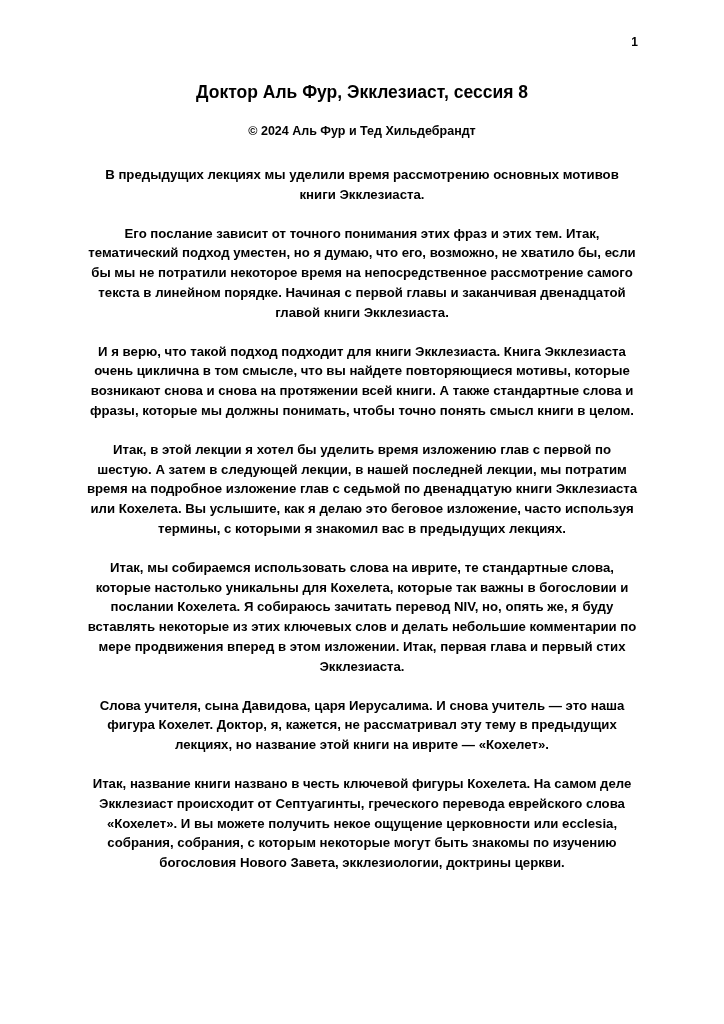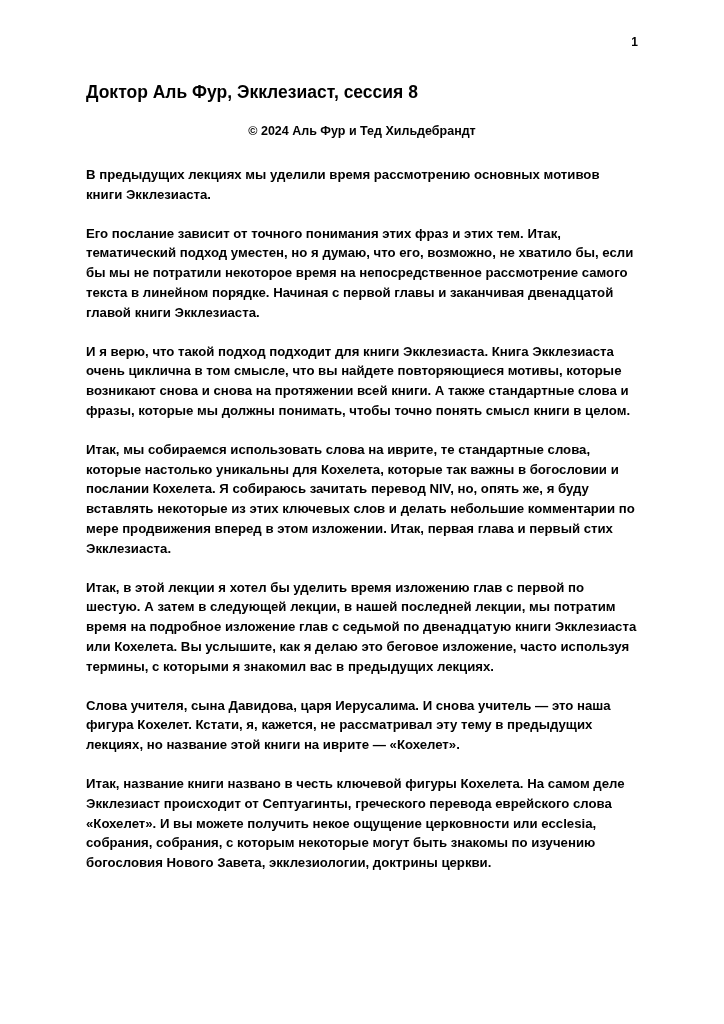--- a/index.html
+++ b/index.html
@@ -19,55 +19,55 @@
     overflow: hidden;
   }
   .page-number {
     text-align: right;
     font-size: 12px;
     font-weight: bold;
     line-height: 1;
   }
   .doc-title {
     margin-top: 34px;
-    text-align: left;
+    text-align: center;
     font-size: 17.5px;
     font-weight: bold;
     line-height: 1.2;
   }
   .doc-subtitle {
     margin-top: 21px;
     text-align: center;
     font-size: 12.5px;
     font-weight: bold;
     line-height: 1.2;
   }
   .content {
     margin-top: 26px;
   }
   .content p {
     margin: 0 0 19px 0;
     font-size: 13.2px;
     font-weight: bold;
     line-height: 1.5;
-    text-align: left;
+    text-align: center;
   }
 </style>
 </head>
 <body>
 
 <div class="page">
   <div class="page-number">1</div>
 
   <div class="doc-title">Доктор Аль Фур, Экклезиаст, сессия 8</div>
 
   <div class="doc-subtitle">© 2024 Аль Фур и Тед Хильдебрандт</div>
 
   <div class="content">
     <p>В предыдущих лекциях мы уделили время рассмотрению основных мотивов книги Экклезиаста.</p>
     <p>Его послание зависит от точного понимания этих фраз и этих тем. Итак, тематический подход уместен, но я думаю, что его, возможно, не хватило бы, если бы мы не потратили некоторое время на непосредственное рассмотрение самого текста в линейном порядке. Начиная с первой главы и заканчивая двенадцатой главой книги Экклезиаста.</p>
     <p>И я верю, что такой подход подходит для книги Экклезиаста. Книга Экклезиаста очень циклична в том смысле, что вы найдете повторяющиеся мотивы, которые возникают снова и снова на протяжении всей книги. А также стандартные слова и фразы, которые мы должны понимать, чтобы точно понять смысл книги в целом.</p>
+    <p>Итак, в этой лекции я хотел бы уделить время изложению глав с первой по шестую. А затем в следующей лекции, в нашей последней лекции, мы потратим время на подробное изложение глав с седьмой по двенадцатую книги Экклезиаста или Кохелета. Вы услышите, как я делаю это беговое изложение, часто используя термины, с которыми я знакомил вас в предыдущих лекциях.</p>
     <p>Итак, мы собираемся использовать слова на иврите, те стандартные слова, которые настолько уникальны для Кохелета, которые так важны в богословии и послании Кохелета. Я собираюсь зачитать перевод NIV, но, опять же, я буду вставлять некоторые из этих ключевых слов и делать небольшие комментарии по мере продвижения вперед в этом изложении. Итак, первая глава и первый стих Экклезиаста.</p>
-    <p>Итак, в этой лекции я хотел бы уделить время изложению глав с первой по шестую. А затем в следующей лекции, в нашей последней лекции, мы потратим время на подробное изложение глав с седьмой по двенадцатую книги Экклезиаста или Кохелета. Вы услышите, как я делаю это беговое изложение, часто используя термины, с которыми я знакомил вас в предыдущих лекциях.</p>
-    <p>Слова учителя, сына Давидова, царя Иерусалима. И снова учитель — это наша фигура Кохелет. Кстати, я, кажется, не рассматривал эту тему в предыдущих лекциях, но название этой книги на иврите — «Кохелет».</p>
+    <p>Слова учителя, сына Давидова, царя Иерусалима. И снова учитель — это наша фигура Кохелет. Доктор, я, кажется, не рассматривал эту тему в предыдущих лекциях, но название этой книги на иврите — «Кохелет».</p>
     <p>Итак, название книги названо в честь ключевой фигуры Кохелета. На самом деле Экклезиаст происходит от Септуагинты, греческого перевода еврейского слова «Кохелет». И вы можете получить некое ощущение церковности или ecclesia, собрания, собрания, с которым некоторые могут быть знакомы по изучению богословия Нового Завета, экклезиологии, доктрины церкви.</p>
   </div>
 </div>
 
 </body></html>

